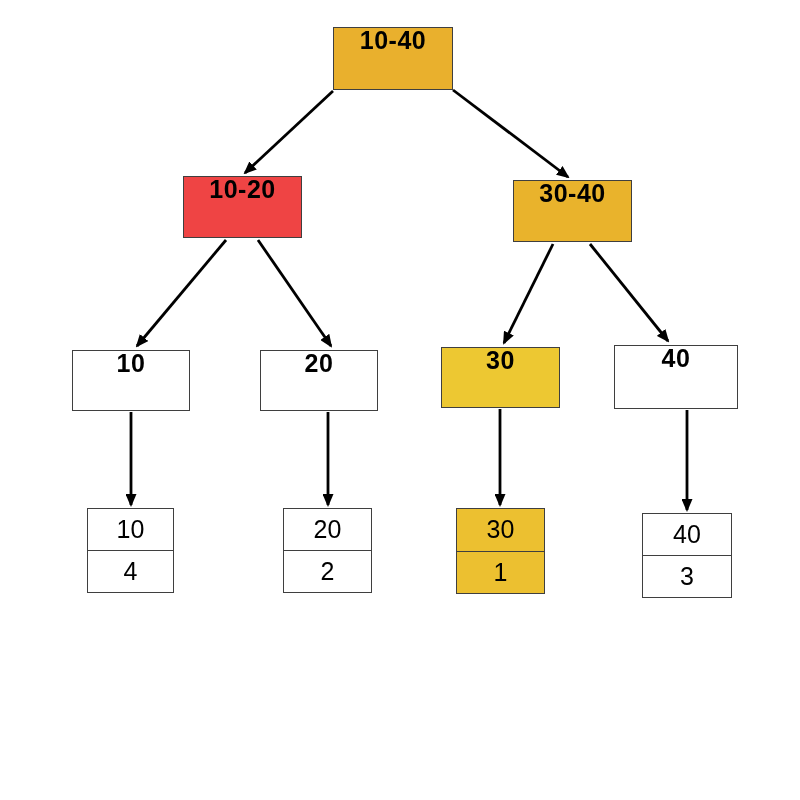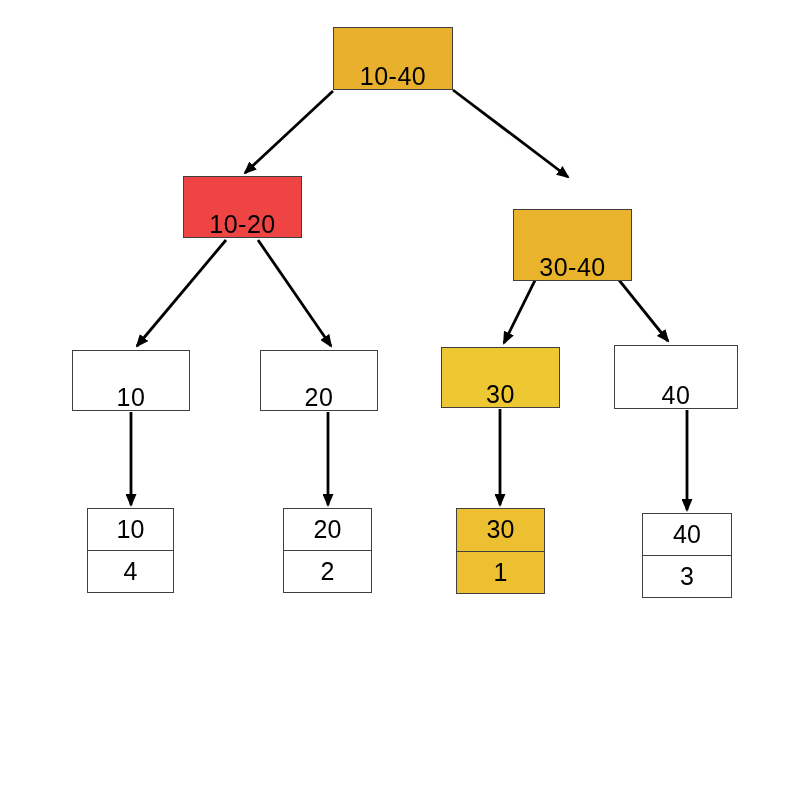--- a/index.html
+++ b/index.html
@@ -12,22 +12,22 @@
   html,body{width:800px;height:800px;background:var(--bg);overflow:hidden;}
   body{font-family:"Liberation Sans","DejaVu Sans",sans-serif;color:var(--text);}
   .canvas{position:relative;width:800px;height:800px;background:var(--bg);}
   .edges{position:absolute;left:0;top:0;width:800px;height:800px;}
   .edge{stroke:var(--arrow);stroke-width:2.8;}
   .arrowhead{fill:var(--arrow);}
   .node{
     position:absolute;
     background:#ffffff;
     border:1.5px solid var(--border);
-    display:flex;align-items:flex-end;justify-content:center;
-    font-size:25px;line-height:1;letter-spacing:0.5px;
+    display:flex;align-items:flex-start;justify-content:center;
+    font-size:25px;line-height:1;letter-spacing:0.5px;font-weight:bold;
   }
   .leaf{
     position:absolute;
     background:#ffffff;
     border:1.5px solid var(--border);
     display:flex;flex-direction:column;
     font-size:25px;line-height:1;
   }
   .leaf .cell{flex:1;display:flex;align-items:center;justify-content:center;}
   .leaf .cell.key{border-bottom:1.5px solid var(--border);}
@@ -55,21 +55,21 @@
     <line class="edge" x1="687" y1="410" x2="687" y2="510" marker-end="url(#ah)"></line>
   </svg>
 
   <div class="node" style="left: 333px; top: 27px; width: 120px; height: 63px; background-color: rgb(233, 176, 45);">
     <span class="label">10-40</span>
   </div>
 
   <div class="node" style="left: 183px; top: 176px; width: 119px; height: 62px; background-color: #ef4444;">
     <span class="label">10-20</span>
   </div>
-  <div class="node" style="left: 513px; top: 180px; width: 119px; height: 72px; background-color: rgb(233, 179, 44); margin-top: 29px;">
+  <div class="node" style="left: 513px; top: 180px; width: 119px; height: 62px; background-color: rgb(233, 179, 44);">
     <span class="label">30-40</span>
   </div>
 
   <div class="node" style="left: 72px; top: 350px; width: 118px; height: 61px; background-color: rgb(255, 255, 255);">
     <span class="label">10</span>
   </div>
   <div class="node" style="left: 260px; top: 350px; width: 118px; height: 61px; background-color: rgb(255, 255, 255);">
     <span class="label">20</span>
   </div>
   <div class="node" style="left: 441px; top: 347px; width: 119px; height: 61px; background-color: rgb(237, 200, 50);">

